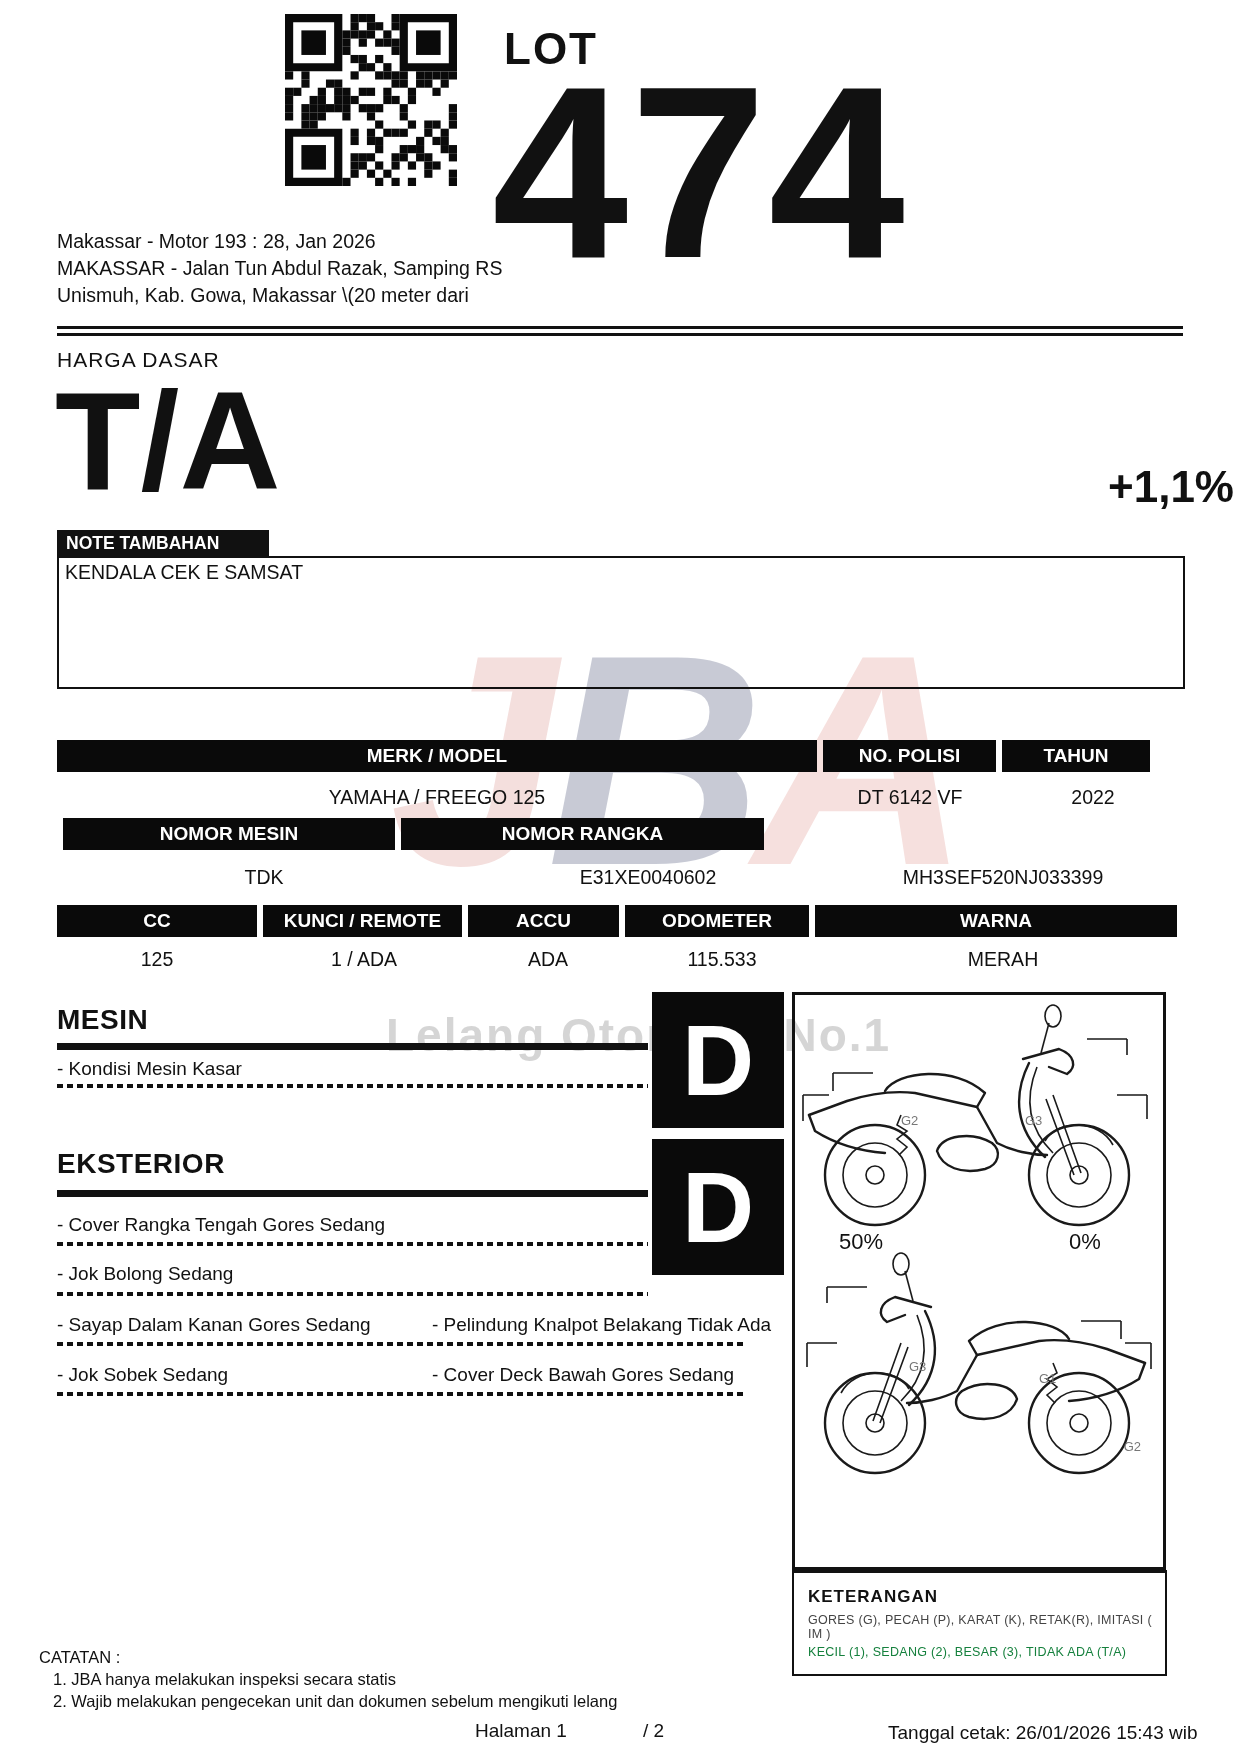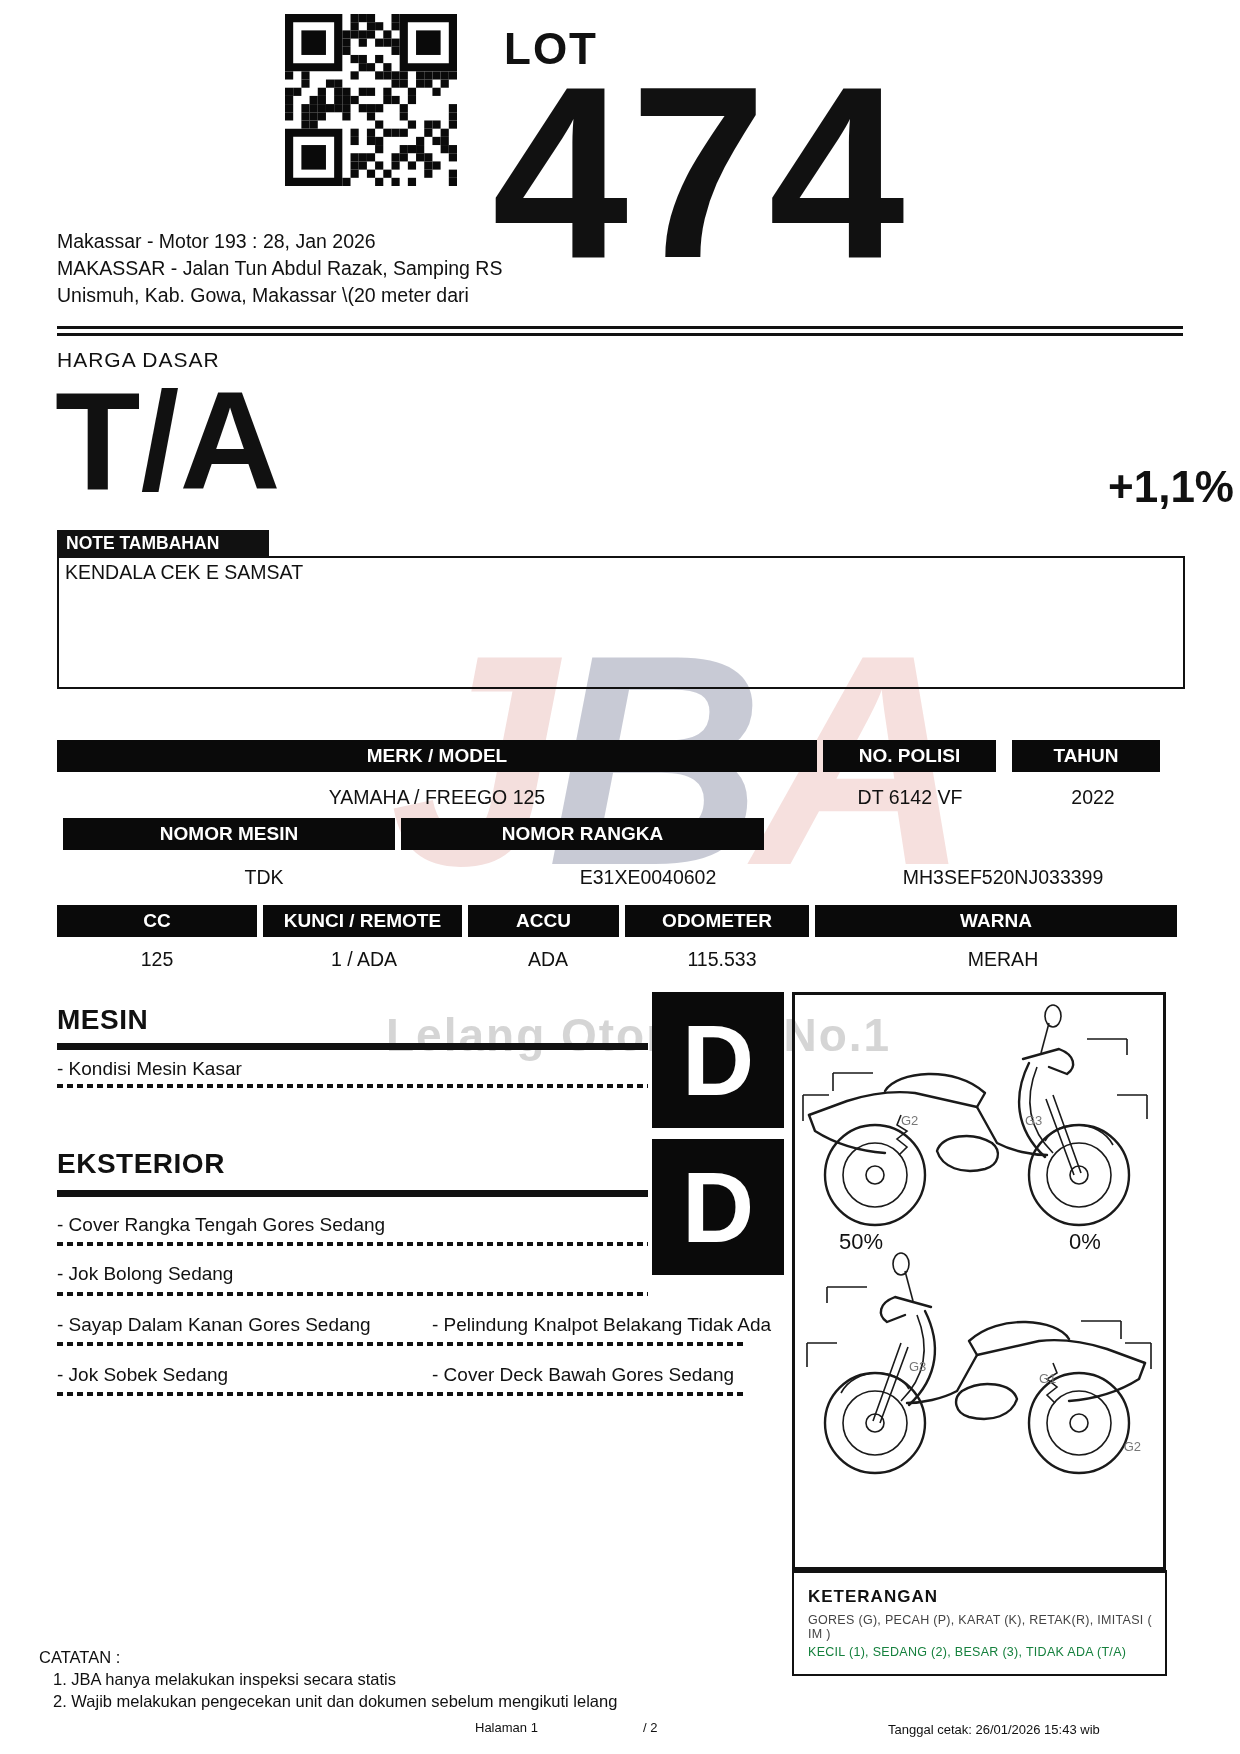--- a/index.html
+++ b/index.html
@@ -37,21 +37,21 @@
   .grade-box{width:132px;height:136px;background:#0a0a0a;color:#fff;display:flex;
              align-items:center;justify-content:center;font-size:100px;font-weight:bold;}
   
   .panel{border:3px solid #111;background:transparent;}
   .ket-box{border:2px solid #111;border-top-width:3px;}
   .ket-title{font-size:17px;font-weight:bold;letter-spacing:1px;}
   .ket-line1{font-size:12.5px;color:#444;letter-spacing:0.3px;}
   .ket-line2{font-size:12.5px;color:#15803d;letter-spacing:0.3px;}
   
   .catatan{font-size:16.5px;line-height:22px;}
-  .footer-text{font-size:13px;}
+  .footer-text{font-size:19px;}
   svg text{font-family:"Liberation Sans","DejaVu Sans",sans-serif;}
   .sk{fill:none;stroke:#1a1a1a;stroke-width:2.4;stroke-linejoin:round;stroke-linecap:round;}
   .sk2{fill:none;stroke:#1a1a1a;stroke-width:1.6;}
   .glabel{font-size:13px;fill:#777;}
   .pct{font-size:22px;fill:#111;}
 </style>
 </head>
 <body>
 
 <div class="page">
@@ -228,21 +228,21 @@
   <div class="abs note-tab" style="left:57px;top:530px;">NOTE TAMBAHAN</div>
   <div class="abs note-box" style="left:57px;top:556px;">
     <div class="note-text">KENDALA CEK E SAMSAT</div>
   </div>
 
   <div class="trow" style="top:740px;">
     <div class="hcell" style="width:760px;">MERK / MODEL</div>
       <div class="gap"></div>
     <div class="hcell" style="width:173px;">NO. POLISI</div>
       <div class="gap"></div>
-    <div class="hcell" style="width:148px;margin-left:10px;">TAHUN</div>
+    <div class="hcell" style="width:148px;">TAHUN</div>
   </div>
   <span class="abs val ctr" style="left:437px;top:786px;">YAMAHA / FREEGO 125</span>
   <span class="abs val ctr" style="left:910px;top:786px;">DT 6142 VF</span>
   <span class="abs val ctr" style="left:1093px;top:786px;">2022</span>
 
   <div class="trow" style="top:818px;">
       <div class="gap"></div>
     <div class="hcell" style="width:332px;">NOMOR MESIN</div>
       <div class="gap"></div>
     <div class="hcell" style="width:363px;">NOMOR RANGKA</div>

